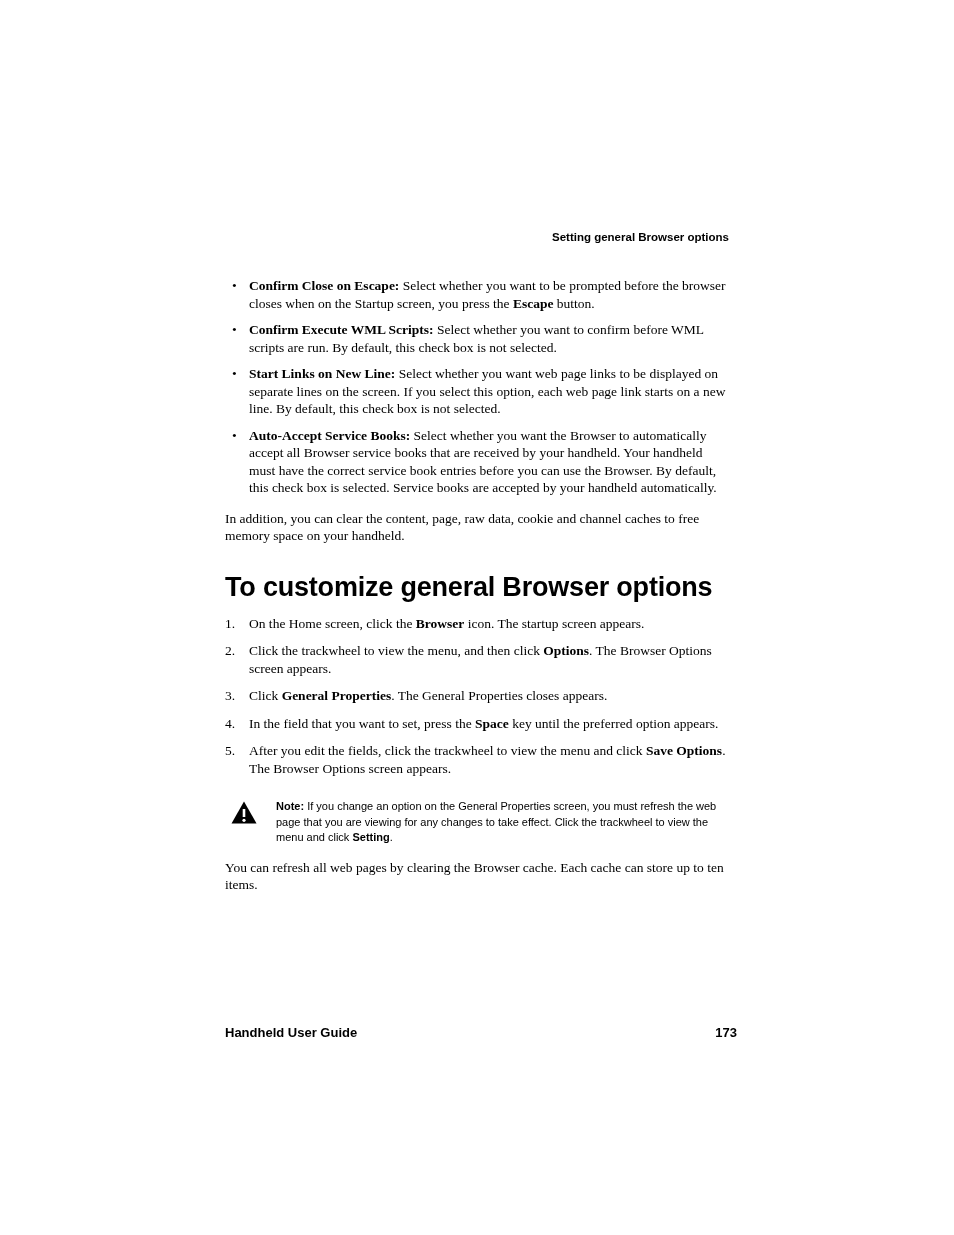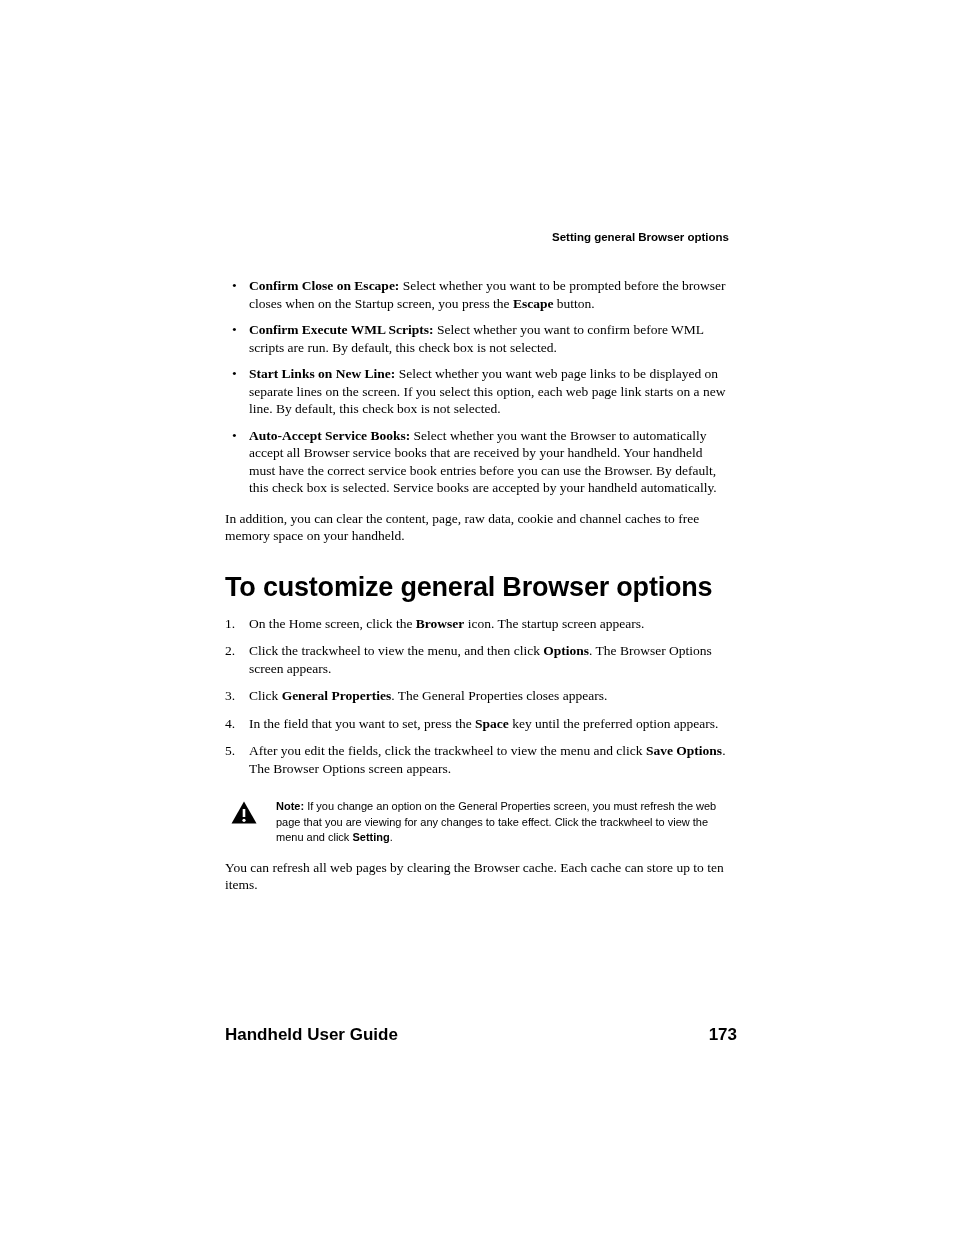--- a/index.html
+++ b/index.html
@@ -87,21 +87,21 @@
 
   .footer {
     position: absolute;
     left: 225px;
     top: 1025px;
     width: 512px;
     display: flex;
     justify-content: space-between;
     font-family: "Liberation Sans", sans-serif;
     font-weight: bold;
-    font-size: 17px;
+    font-size: 13px;
   }
 </style>
 </head>
 <body>
 
 <div class="page">
   <div class="content">
 
     <div class="running-header">Setting general Browser options</div>
 

